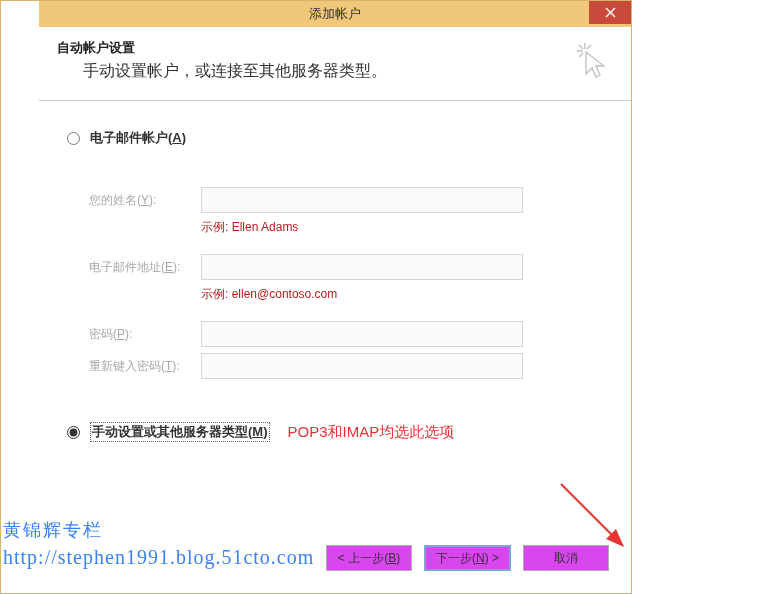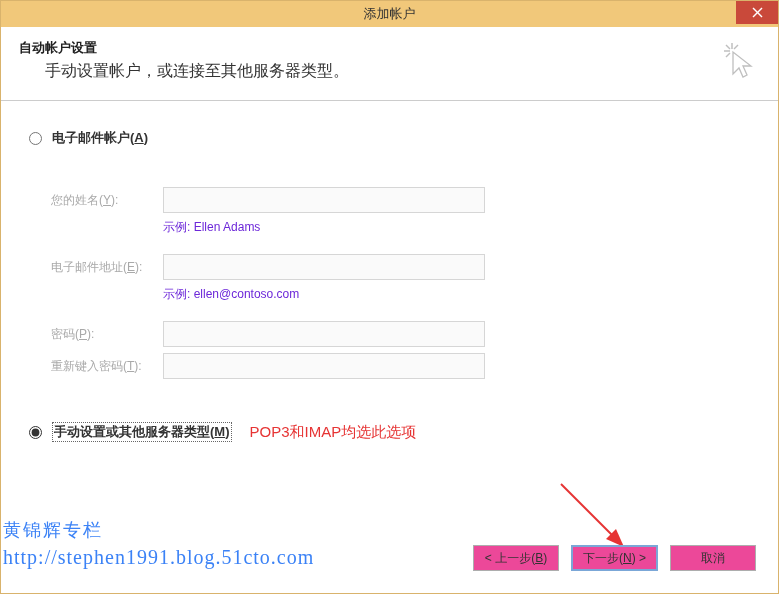--- a/index.html
+++ b/index.html
@@ -3,25 +3,26 @@
 <meta charset="utf-8">
 <style>
   * { box-sizing: border-box; }
   body {
     margin: 0;
     font-family: "Microsoft YaHei", "SimSun", sans-serif;
     font-size: 12px;
     background: #fff;
   }
   .window {
-    width: 779px;
+    width: 632px;
     height: 594px;
     background: #fff;
     border: 1px solid #d9b36c;
     position: relative;
+    padding-left: 38px;
   }
   .titlebar {
     height: 26px;
     background: #f1c87a;
     display: flex;
     align-items: center;
     position: relative;
   }
   .titlebar-title {
     flex: 1;
@@ -103,21 +104,21 @@
     width: 322px;
     height: 26px;
     border: 1px solid #d6d6d6;
     background: #fafafa;
     padding: 2px 6px;
     font-size: 12px;
     color: #888;
   }
   .hint {
     margin-left: 112px;
-    color: #6d28d9;
+    color: #b91c1c;
     font-size: 12px;
     margin-bottom: 18px;
   }
   .hint.last { margin-bottom: 8px; }
   .annotation {
     color: #e63434;
     font-size: 15px;
     margin-left: 12px;
   }
   .footer {
@@ -127,21 +128,21 @@
     right: 0;
     padding: 12px 22px 22px 22px;
     display: flex;
     justify-content: flex-end;
     gap: 12px;
   }
   .btn {
     min-width: 86px;
     height: 26px;
     border: 1px solid #adadad;
-    background: #ec4899;
+    background: #d946ef;
     font-size: 12px;
     color: #333;
     cursor: pointer;
     padding: 0 10px;
   }
   .btn.primary {
     border: 2px solid #7ba7d7;
   }
   .watermark {
     position: absolute;

